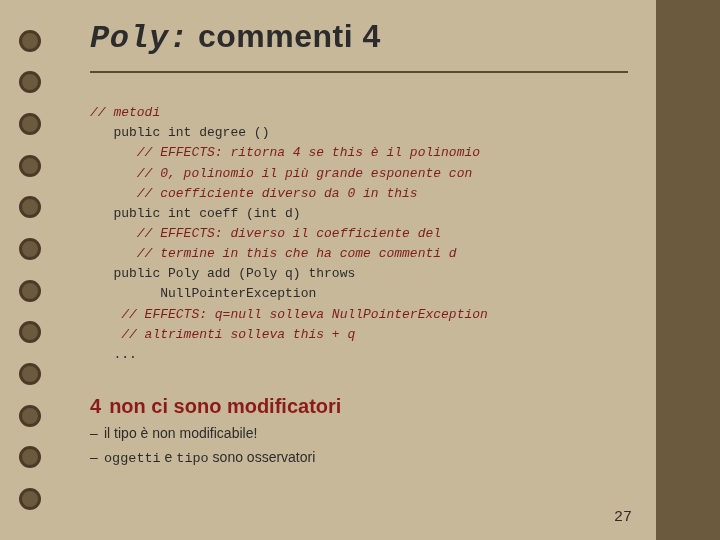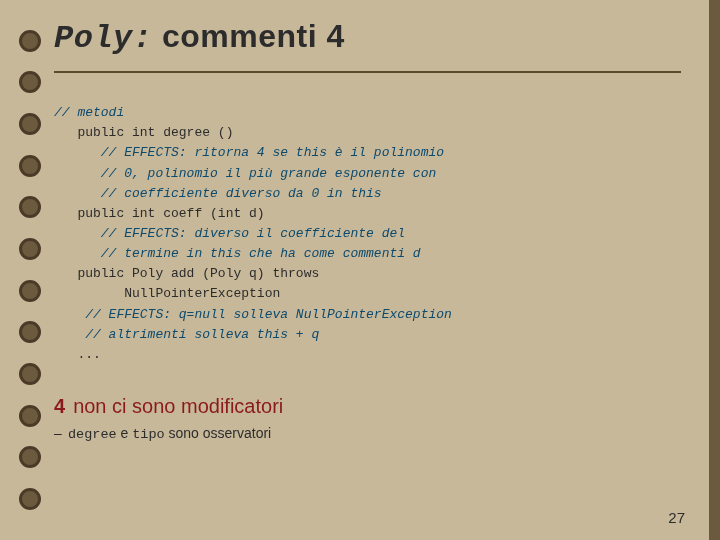--- a/index.html
+++ b/index.html
@@ -6,25 +6,25 @@
 
     body {
       width: 720px;
       height: 540px;
       background: #6b5a3e;
       font-family: 'Courier New', Courier, monospace;
       overflow: hidden;
     }
 
     .slide {
-      width: 709px;
+      width: 656px;
       height: 540px;
       background: #c8b89a;
       position: relative;
-      padding: 18px 28px 18px 54px;
+      padding: 18px 28px 18px 90px;
     }
 
     
     .spiral {
       position: absolute;
       left: 0;
       top: 0;
       width: 60px;
       height: 100%;
       display: flex;
@@ -65,36 +65,36 @@
 
     .code-block {
       font-family: 'Courier New', Courier, monospace;
       font-size: 13px;
       color: #2c2c2c;
       line-height: 1.55;
       white-space: pre;
     }
 
     .comment {
-      color: #0c4a6e;
+      color: #7f1d1d;
       font-style: italic;
     }
 
     .section-number {
       font-family: Arial, Helvetica, sans-serif;
       font-size: 20px;
       font-weight: bold;
       color: #8b1a1a;
       margin-top: 6px;
     }
 
     .section-title {
       font-family: Arial, Helvetica, sans-serif;
       font-size: 20px;
-      font-weight: normal;
+      font-weight: bold;
       color: #8b1a1a;
     }
 
     .bullet-list {
       font-family: Arial, Helvetica, sans-serif;
       font-size: 14px;
       color: #2c2c2c;
       margin-top: 4px;
       line-height: 1.7;
     }
@@ -117,21 +117,21 @@
 
     .mono-inline {
       font-family: 'Courier New', Courier, monospace;
       font-size: 13.5px;
     }
 
     .page-number {
       position: absolute;
       bottom: 14px;
       right: 24px;
-      font-family: Liberation Sans, sans-serif;
+      font-family: Liberation Mono, monospace;
       font-size: 15px;
       color: #2c2c2c;
     }
 
     .content-area {
       position: relative;
       z-index: 1;
     }
 
     .section-header {
@@ -187,19 +187,22 @@
 <span>   ...</span>
     </div>
 
     <div class="section-header">
       <span class="section-number">4</span>
       <span class="section-title">non ci sono modificatori</span>
     </div>
 
     <ul class="bullet-list">
       <li>
-        <span><span class="mono-inline">degree</span> e <span class="mono-inline">tipo</span> sono osservatori</span>
+        <span>il tipo è non modificabile!</span>
+      </li>
+      <li>
+        <span><span class="mono-inline">oggetti</span> e <span class="mono-inline">tipo</span> sono osservatori</span>
       </li>
     </ul>
   </div>
 
   <div class="page-number">27</div>
 </div>
 
 </body></html>

